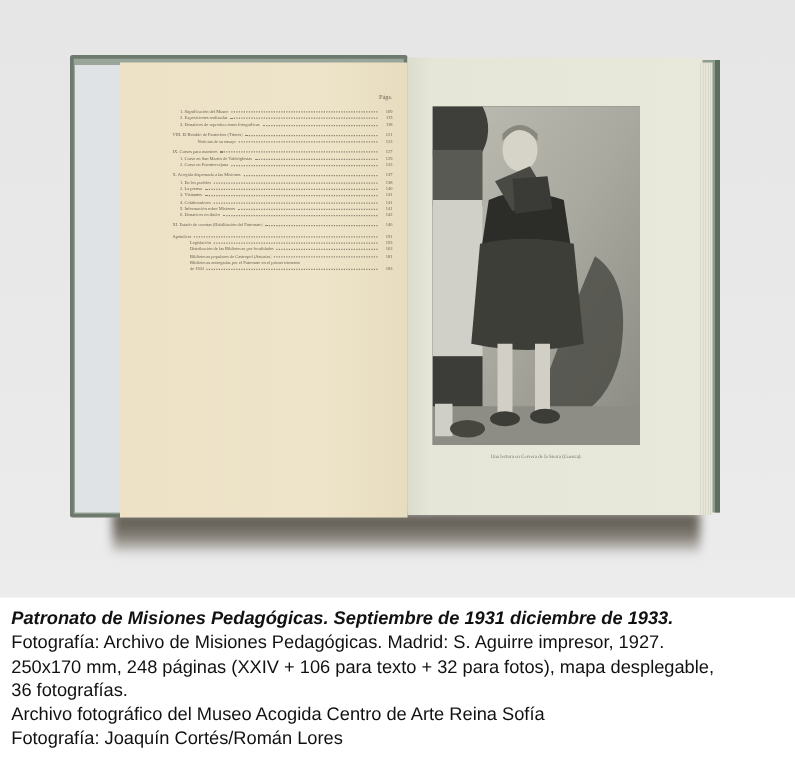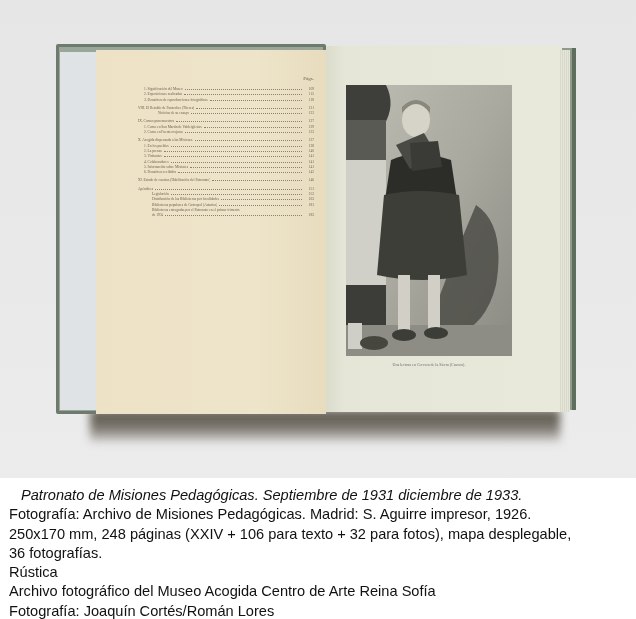--- a/index.html
+++ b/index.html
@@ -58,21 +58,21 @@
     .photo svg { display: block; }
     .photo-caption {
       position: absolute; left: 346px; top: 362px; width: 166px; text-align: center;
       font-family: "Liberation Serif", serif; font-size: 4px; color: #6f6f66;
     }
 
     .caption {
       position: absolute; left: 9px; top: 486px; width: 620px;
       font-size: 14.6px; line-height: 19.3px; color: #111111;
     }
-    .caption .title { font-weight: normal; font-style: italic; margin-left: 12px; }
+    .caption .title { font-weight: bold; font-style: italic; }
   </style>
 </head>
 <body>
 
 <div class="photo-area">
   <div class="shadow"></div>
   <div class="cover-left"></div>
   <div class="cover-right"></div>
   <div class="endpaper-left"></div>
   <div class="page-left"></div>
@@ -223,19 +223,18 @@
       <ellipse cx="58" cy="250" rx="12" ry="6" fill="#3d3d38"></ellipse>
       <ellipse cx="90" cy="248" rx="12" ry="6" fill="#3d3d38"></ellipse>
       <ellipse cx="28" cy="258" rx="14" ry="7" fill="#46463f"></ellipse>
     </svg>
   </div>
   <div class="photo-caption">Una lectora en Cervera de la Sierra (Cuenca).</div>
 </div>
 
 <div class="caption">
   <div class="title">Patronato de Misiones Pedagógicas. Septiembre de 1931 diciembre de 1933.</div>
-  <div>Fotografía: Archivo de Misiones Pedagógicas. Madrid: S. Aguirre impresor, 1926.</div>
+  <div>Fotografía: Archivo de Misiones Pedagógicas. Madrid: S. Aguirre impresor, 1927.</div>
   <div>250x170 mm, 248 páginas (XXIV + 106 para texto + 32 para fotos), mapa desplegable,</div>
   <div>36 fotografías.</div>
-  <div>Rústica</div>
   <div>Archivo fotográfico del Museo Acogida Centro de Arte Reina Sofía</div>
   <div>Fotografía: Joaquín Cortés/Román Lores</div>
 </div>
 
 </body></html>

